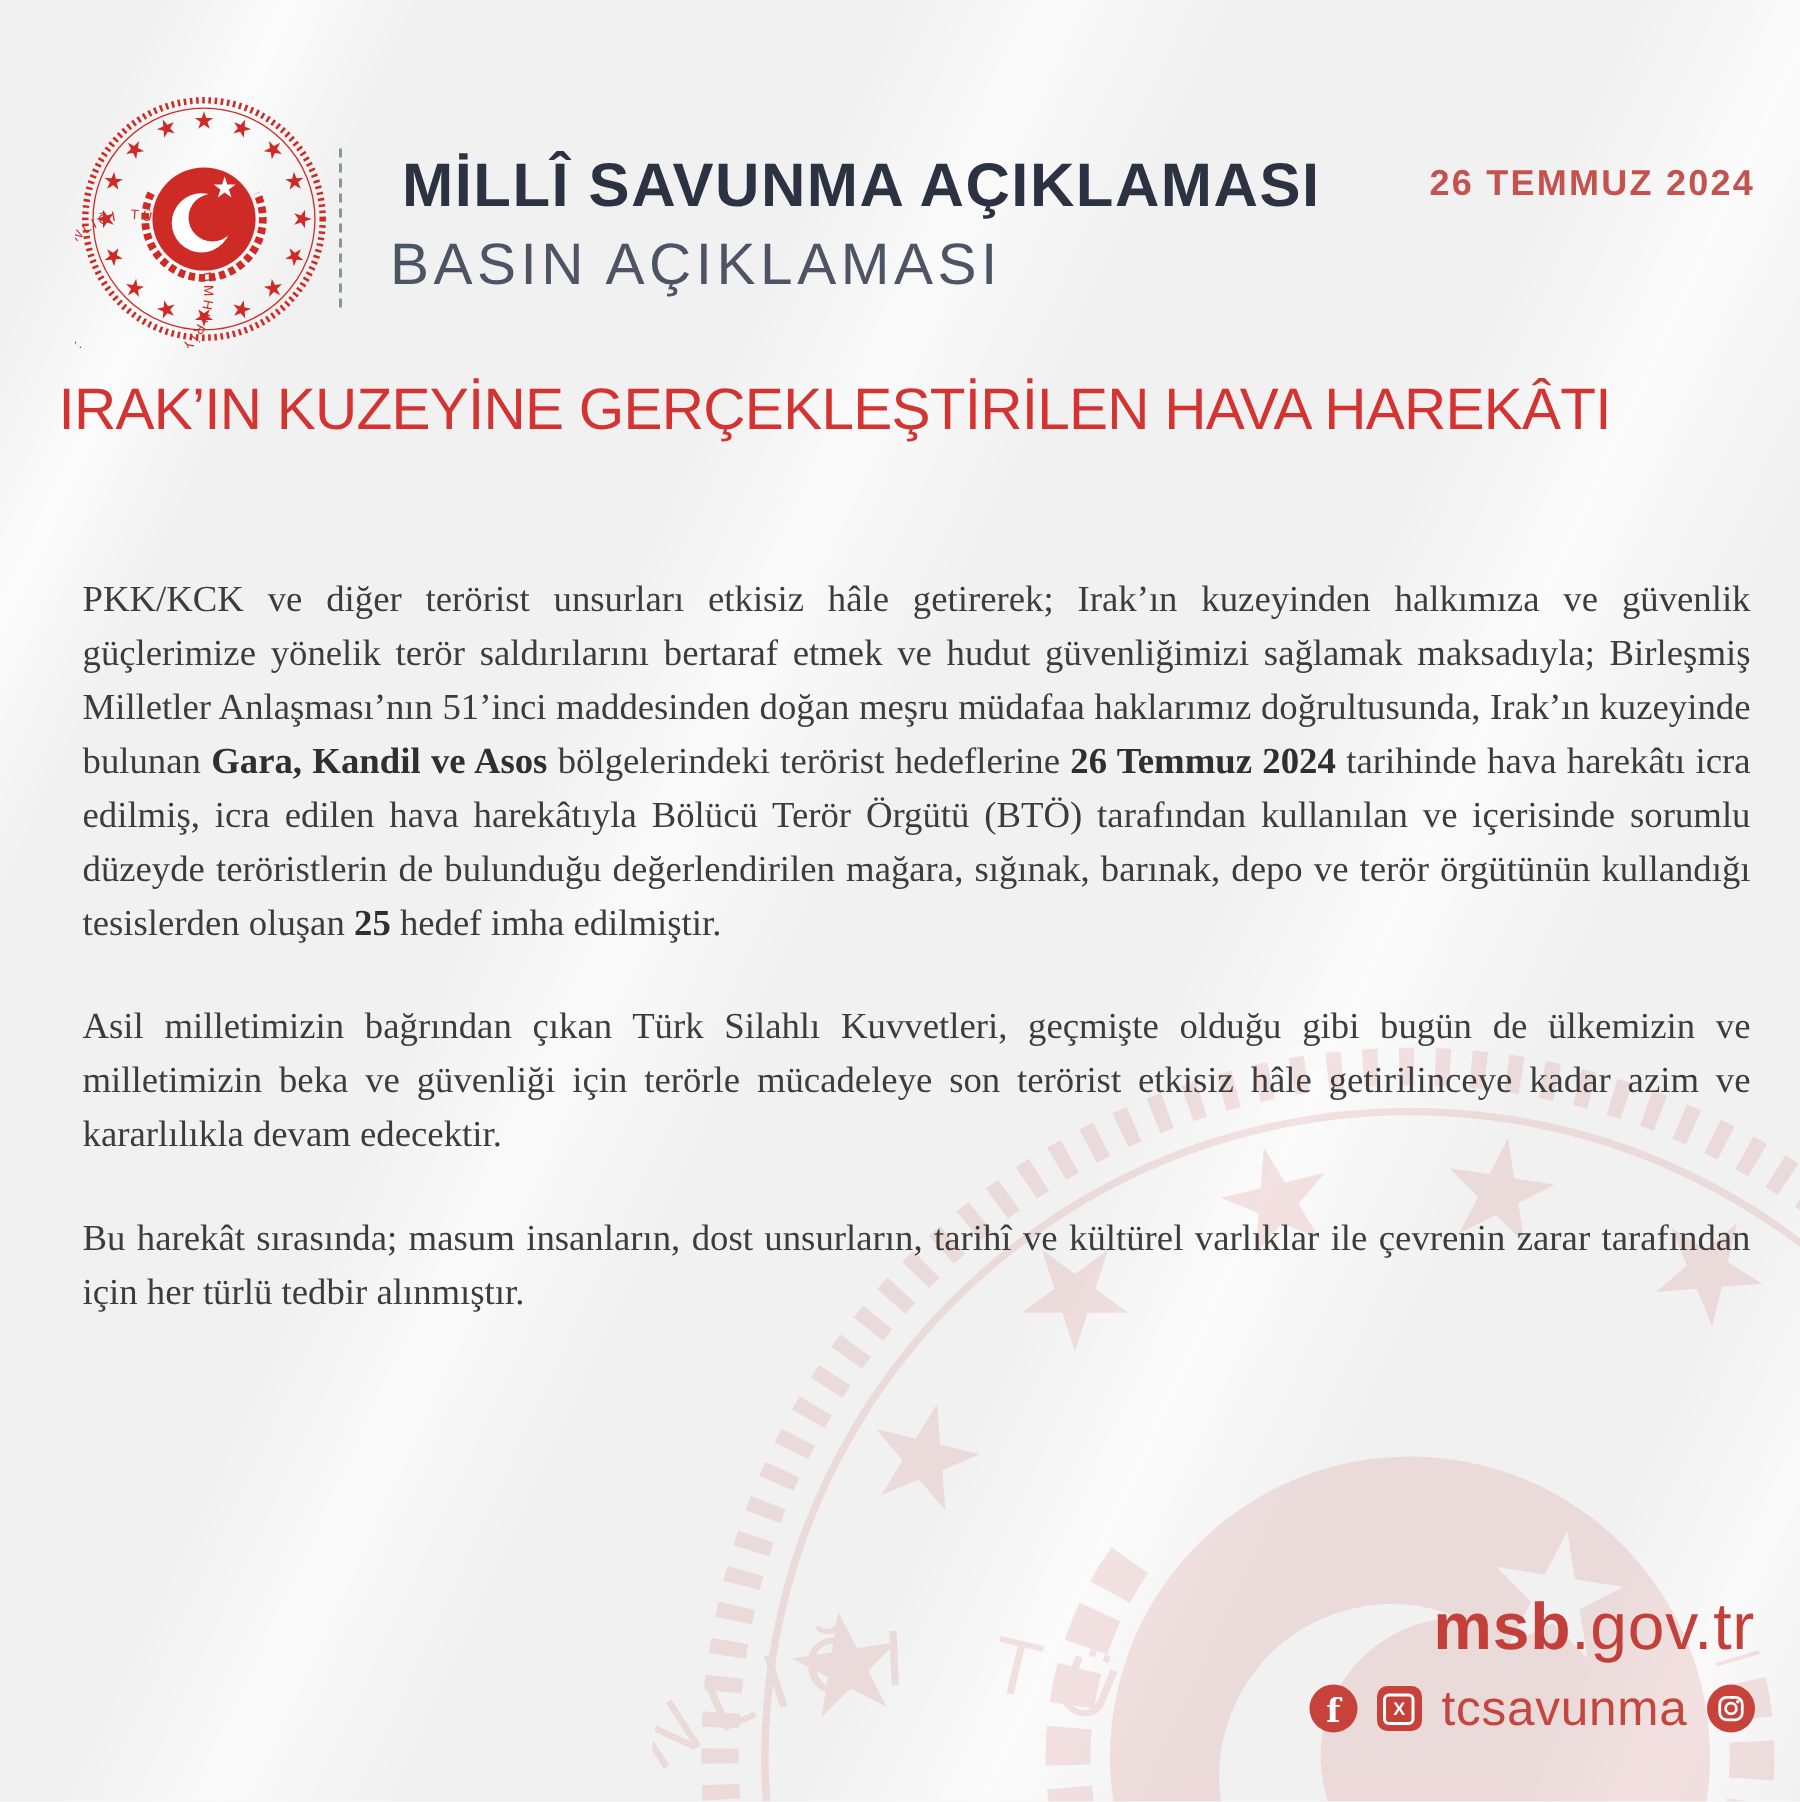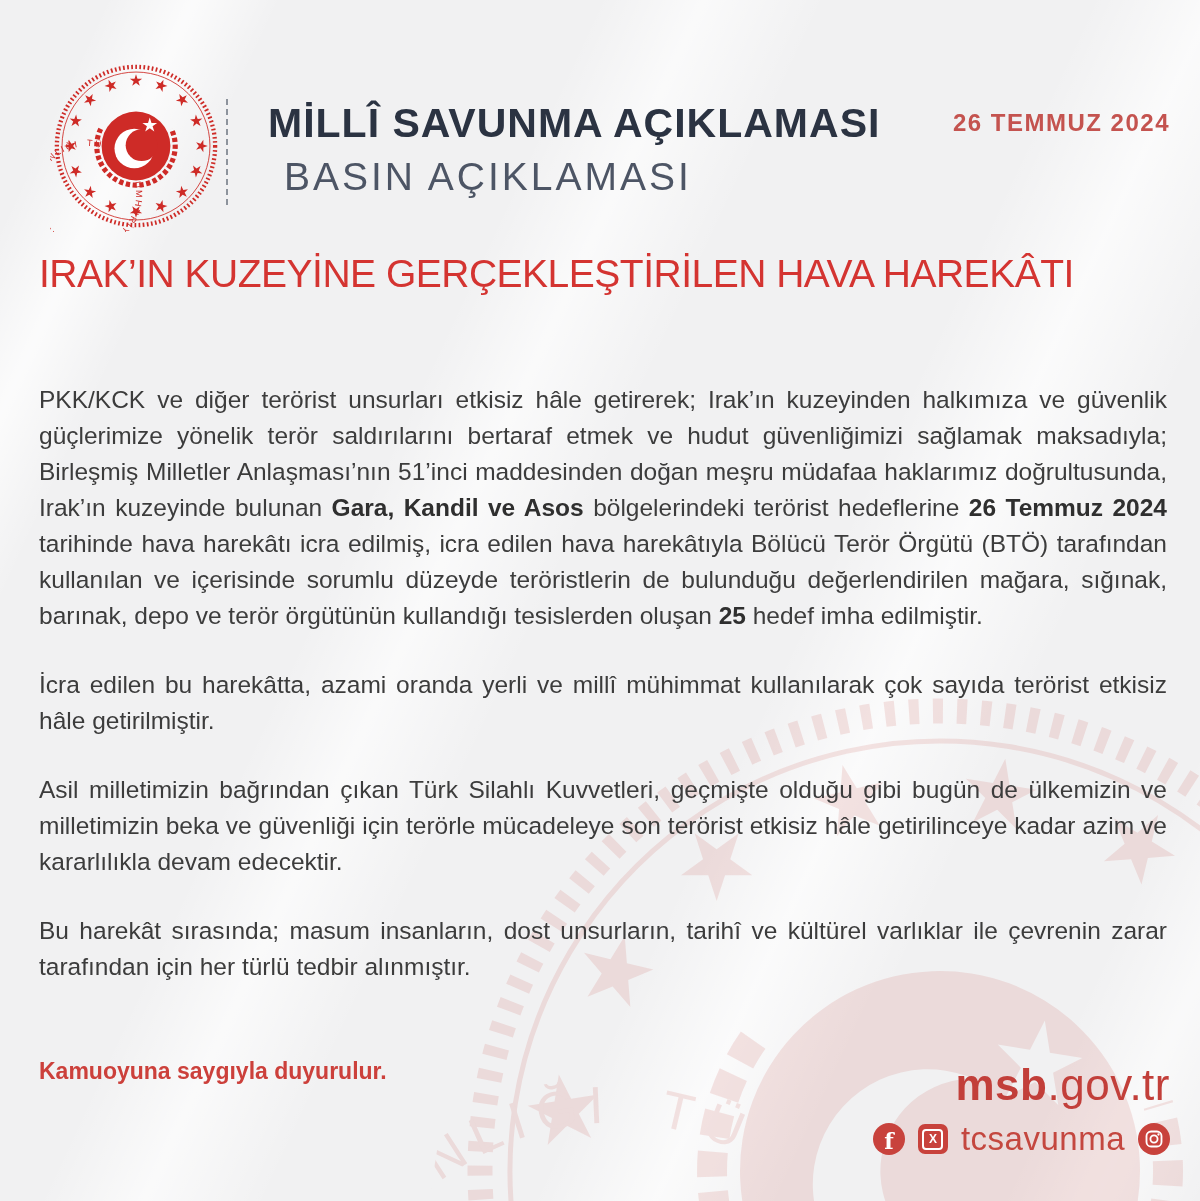--- a/index.html
+++ b/index.html
@@ -31,40 +31,40 @@
   .divider{
     position:absolute; left:226px; top:99px; height:106px; width:0;
     border-left:2px dashed #8d939c;
   }
   .ministry{
     position:absolute; left:268px; top:100px;
     font-size:41px; font-weight:600; letter-spacing:1px;
     color:#2b3342; white-space:nowrap;
   }
   .subtitle{
-    position:absolute; left:284px; top:155px;
+    position:absolute; left:260px; top:155px;
     font-size:39px; font-weight:300; letter-spacing:3px;
     color:#4d5565; white-space:nowrap;
   }
   .date{
     position:absolute; right:30px; top:109px;
     font-size:24px; font-weight:700; letter-spacing:1.5px;
     color:#c4534f;
   }
   .headline{
     position:absolute; left:39px; top:250px; width:1130px;
     font-size:39px; line-height:48px; font-weight:400; letter-spacing:-.5px;
     color:#d43431;
   }
   .body-text{
     position:absolute; left:39px; top:382px; width:1128px;
     font-size:24.5px; line-height:36px; color:#3c3c3c;
     text-align:justify;
   }
-  .body-text p{margin:0 0 33px 0;}
+  .body-text p{margin:0 0 33px 16px;font-family:Liberation Serif, serif;}
   .body-text b{color:#2f2f2f;}
   .closing{
     position:absolute; left:39px; top:1058px;
     font-size:23px; font-weight:700; color:#cc403b;
   }
   .site{
     position:absolute; right:30px; top:1060px;
     font-size:44px; color:#c23f3a; letter-spacing:.5px; white-space:nowrap;
   }
   .site .b{font-weight:700;}
@@ -172,26 +172,24 @@
   <div class="ministry">MİLLÎ SAVUNMA AÇIKLAMASI</div>
   <div class="subtitle">BASIN AÇIKLAMASI</div>
   <div class="date">26 TEMMUZ 2024</div>
 
   <div class="headline">
     <div>IRAK’IN KUZEYİNE GERÇEKLEŞTİRİLEN HAVA HAREKÂTI</div>
   </div>
 
   <div class="body-text">
     <p><span>PKK/KCK ve diğer terörist unsurları etkisiz hâle getirerek; Irak’ın kuzeyinden halkımıza ve güvenlik güçlerimize yönelik terör saldırılarını bertaraf etmek ve hudut güvenliğimizi sağlamak maksadıyla; Birleşmiş Milletler Anlaşması’nın 51’inci maddesinden doğan meşru müdafaa haklarımız doğrultusunda, Irak’ın kuzeyinde bulunan </span><b>Gara, Kandil ve Asos</b><span> bölgelerindeki terörist hedeflerine </span><b>26 Temmuz 2024</b><span> tarihinde hava harekâtı icra edilmiş, icra edilen hava harekâtıyla Bölücü Terör Örgütü (BTÖ) tarafından kullanılan ve içerisinde sorumlu düzeyde teröristlerin de bulunduğu değerlendirilen mağara, sığınak, barınak, depo ve terör örgütünün kullandığı tesislerden oluşan </span><b>25</b><span> hedef imha edilmiştir.</span></p>
-    <p>İcra edilen bu harekâtta, azami oranda yerli ve millî mühimmat kullanılarak çok sayıda terörist etkisiz hâle getirilmiştir.</p>
     <p>Asil milletimizin bağrından çıkan Türk Silahlı Kuvvetleri, geçmişte olduğu gibi bugün de ülkemizin ve milletimizin beka ve güvenliği için terörle mücadeleye son terörist etkisiz hâle getirilinceye kadar azim ve kararlılıkla devam edecektir.</p>
     <p>Bu harekât sırasında; masum insanların, dost unsurların, tarihî ve kültürel varlıklar ile çevrenin zarar tarafından için her türlü tedbir alınmıştır.</p>
   </div>
 
-  <div class="closing">Kamuoyuna saygıyla duyurulur.</div>
 
   <div class="site"><span class="b">msb</span><span>.gov.tr</span></div>
 
   <div class="social">
     <div class="badge">
       <span class="fb-glyph">f</span>
     </div>
     <div class="badge square">
       <span class="x-box">X</span>
     </div>

